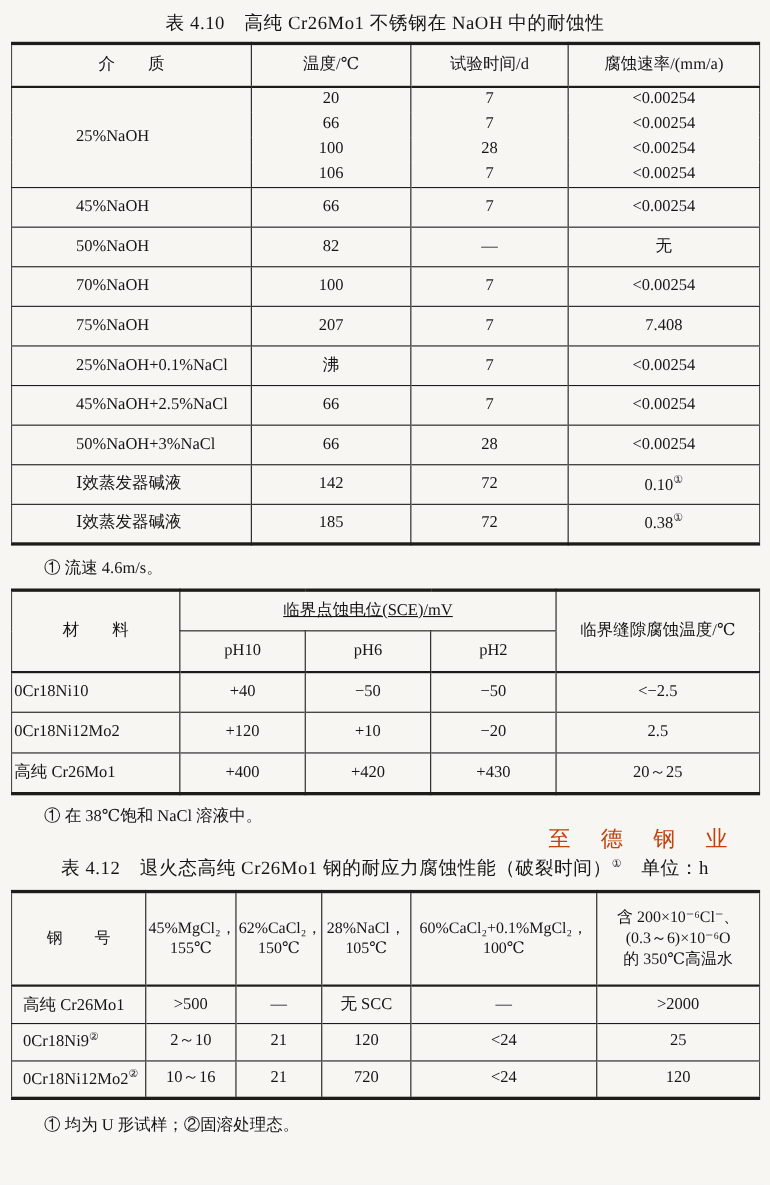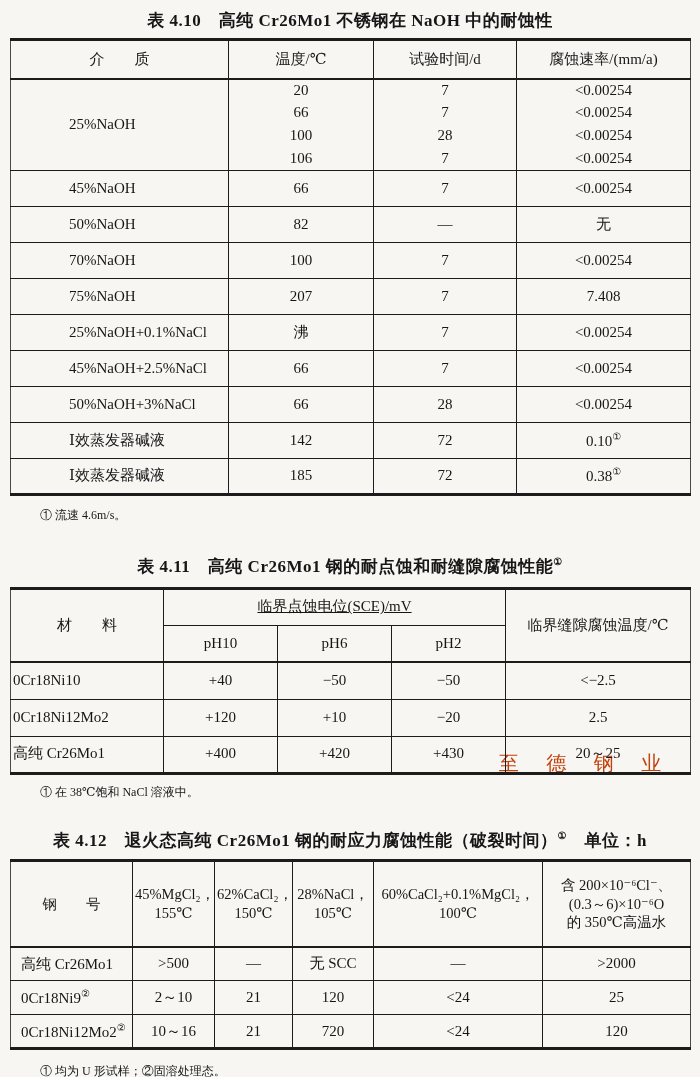--- a/index.html
+++ b/index.html
@@ -5,21 +5,21 @@
   html,body { margin:0; padding:0; }
   body {
     width:700px; height:1077px; overflow:hidden; position:relative;
     background:#f7f6f3;
     color:#161616;
     font-family:"Liberation Serif","DejaVu Serif",serif;
   }
   .content { position:relative; z-index:1; }
 
   .doc-title {
-    text-align:center; font-weight:bold; font-size:17px;
+    text-align:center; font-weight:normal; font-size:17px;
     letter-spacing:0.5px; line-height:22px;
   }
   .title1 { padding-top:10px; }
   .title2 { margin-top:27px; }
   .title3 { margin-top:24px; }
   .doc-title sup { font-size:10px; }
 
   table.tbl {
     border-collapse:collapse; table-layout:fixed;
     width:680px; margin-left:10px;
@@ -49,21 +49,21 @@
   .t2 th.pot { border-bottom:1.5px solid #1c1c1c;text-decoration:underline; }
   .t2 td.mat { text-align:left; }
 
   
   .t3 tr.head { height:86px; }
   .t3 tr.std  { height:34px; }
   .t3 th { font-size:14.5px; }
   .t3 td.steel { text-align:left; padding-left:10px; }
   .pre { white-space:pre-line; }
 
-  .fn { margin:10px 0 0 40px; font-size:12px; }
+  .fn { margin:10px 0 0 40px; font-size:15px; }
   .fn1 { margin-top:11px; }
   .fn2 { margin-top:9px; }
   .fn3 { margin-top:13px; }
 
   .watermark {
     position:absolute; z-index:0; left:478px; top:750px; width:215px;
     color:#c2410c; text-align:center; pointer-events:none;
     font-family:"Liberation Sans","DejaVu Sans",sans-serif;
   }
   .wm-1 { font-size:20px; letter-spacing:11px; line-height:26px; white-space:nowrap; }
@@ -166,21 +166,20 @@
         <td class="med">Ⅰ效蒸发器碱液</td>
         <td class="vl">185</td>
         <td class="vl">72</td>
         <td class="vl"><span>0.38</span><sup>①</sup></td>
       </tr>
     </tbody>
   </table>
 
   <div class="fn fn1">① 流速 4.6m/s。</div>
 
-  <div class="doc-title title2"><span>表 4.11　高纯 Cr26Mo1 钢的耐点蚀和耐缝隙腐蚀性能</span><sup>①</sup></div>
 
   <table class="tbl t2">
     <colgroup>
         <col style="width:153px">
         <col style="width:114px">
         <col style="width:114px">
         <col style="width:114px">
         <col style="width:185px">
       </colgroup>
     <thead>

